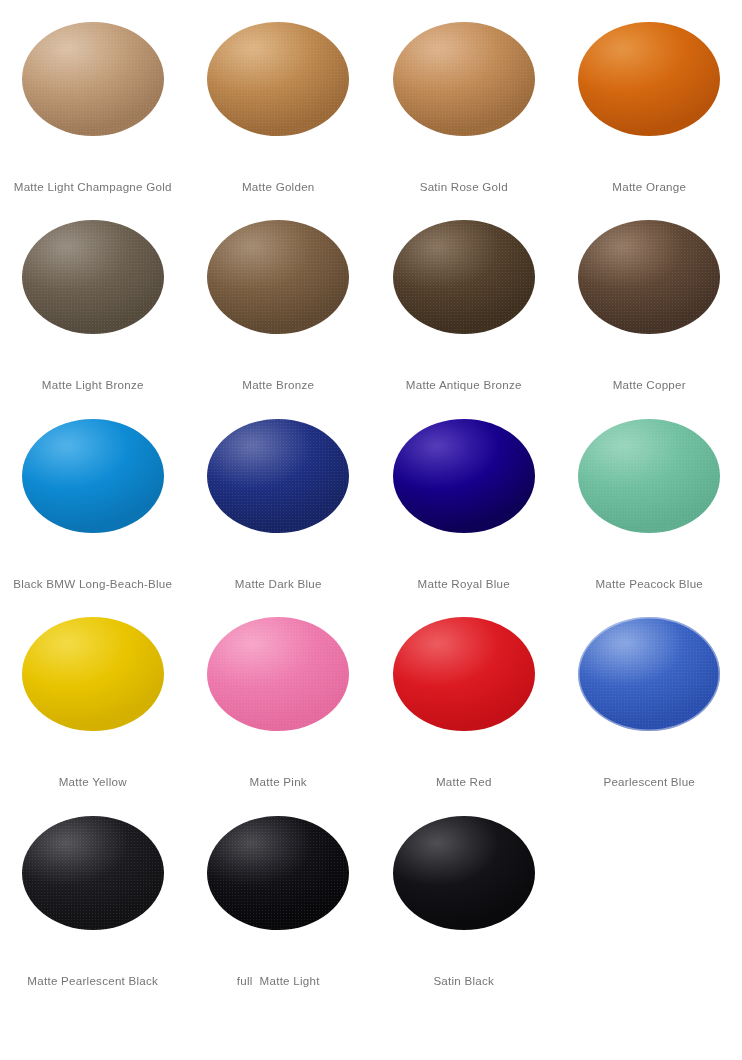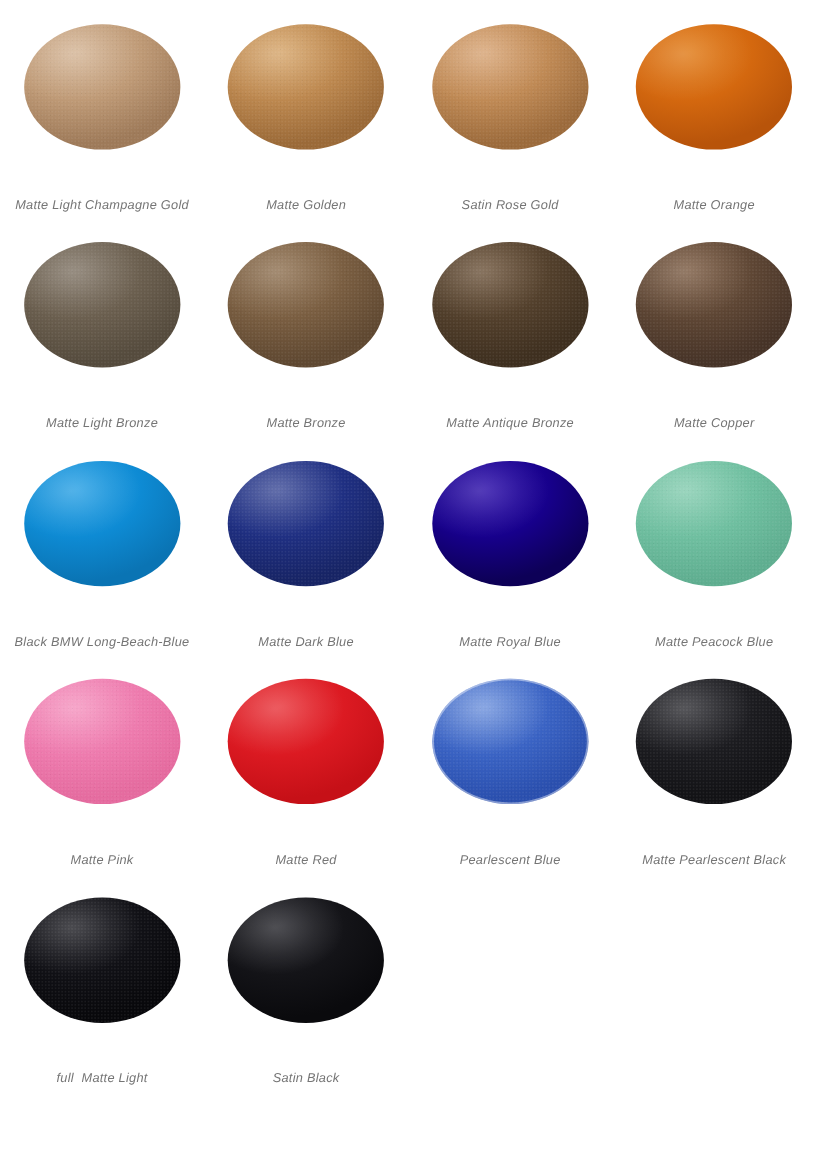--- a/index.html
+++ b/index.html
@@ -14,21 +14,20 @@
     overflow: hidden;
     font-family: "Liberation Sans", "DejaVu Sans", sans-serif;
     -webkit-font-smoothing: antialiased;
   }
 
   #swatch-sheet {
     position: relative;
     width: 742px;
     height: 1060px;
     background: #ffffff;
-    font-style: italic;
   }
 
   .swatch-grid {
     position: absolute;
     left: 0;
     top: 0;
     width: 742px;
     height: 1060px;
     display: grid;
     grid-template-columns: repeat(4, 185.5px);
@@ -181,20 +180,26 @@
         <div class="swatch-label">Matte Royal Blue</div>
       </div>
       <div class="swatch-cell">
         <div class="swatch-oval-wrap">
           <div class="swatch-oval grain" style="background: radial-gradient(78% 74% at 34% 22%, rgb(130, 203, 174) 0%, rgb(111, 191, 160) 52%, rgb(95, 174, 144) 100%);"></div>
         </div>
         <div class="swatch-label">Matte Peacock Blue</div>
       </div>
       <div class="swatch-cell">
         <div class="swatch-oval-wrap">
+          <div class="swatch-oval" style="background: radial-gradient(78% 74% at 34% 22%, rgb(240, 210, 25) 0%, rgb(232, 196, 0) 52%, rgb(212, 176, 0) 100%);"></div>
+        </div>
+        <div class="swatch-label">Matte Yellow</div>
+      </div>
+      <div class="swatch-cell">
+        <div class="swatch-oval-wrap">
           <div class="swatch-oval grain" style="background: radial-gradient(78% 74% at 34% 22%, rgb(244, 145, 189) 0%, rgb(238, 123, 174) 52%, rgb(229, 107, 159) 100%);"></div>
         </div>
         <div class="swatch-label">Matte Pink</div>
       </div>
       <div class="swatch-cell">
         <div class="swatch-oval-wrap">
           <div class="swatch-oval" style="background: radial-gradient(78% 74% at 34% 22%, rgb(232, 52, 58) 0%, rgb(220, 26, 34) 52%, rgb(198, 16, 23) 100%);"></div>
         </div>
         <div class="swatch-label">Matte Red</div>
       </div>

